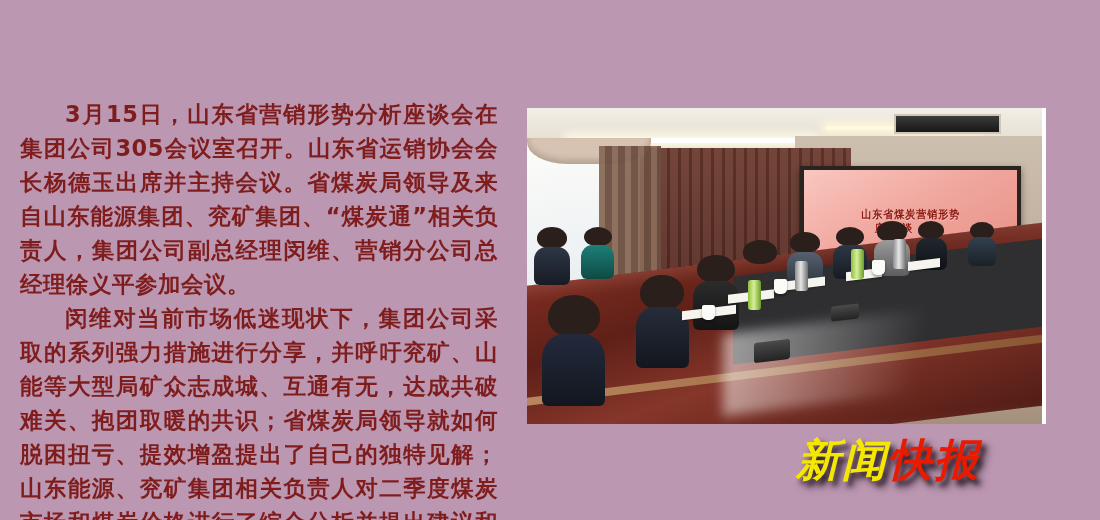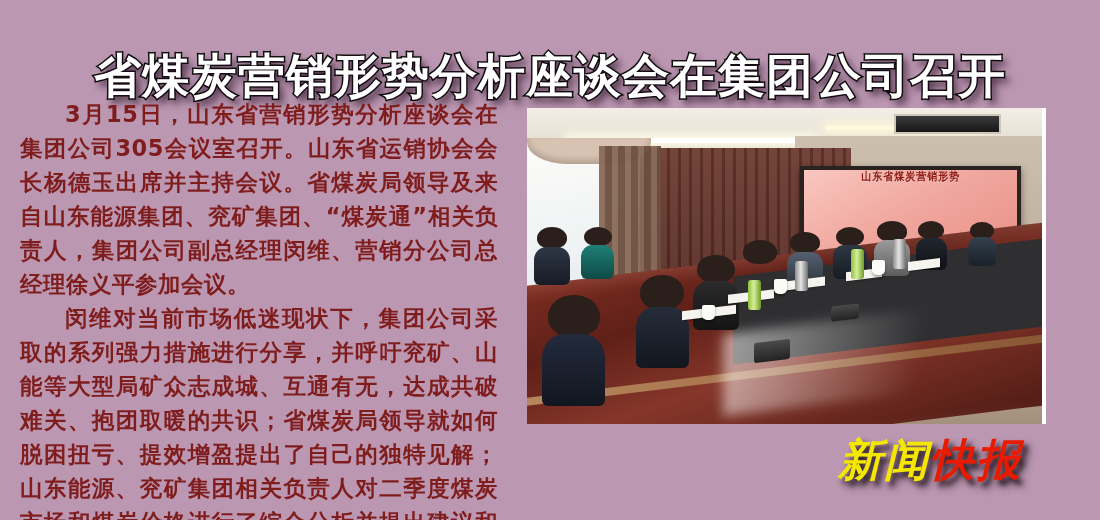--- a/index.html
+++ b/index.html
@@ -108,21 +108,21 @@
     opacity:.95;
   }
   .screen-frame{
     position:absolute;right:4%;top:58px;width:43%;height:112px;
     background:#2a2320;padding:4px;box-sizing:border-box;
     box-shadow:0 3px 7px rgba(0,0,0,.45);
   }
   .screen{
     width:100%;height:100%;
     background:linear-gradient(150deg,#f9c7c0 0%,#f0a79e 45%,#e78d84 100%);
-    display:flex;flex-direction:column;align-items:center;justify-content:space-between;
+    display:flex;flex-direction:column;align-items:center;justify-content:center;
   }
   .screen-line{
     color:#8c1a12;font-weight:bold;white-space:nowrap;
     font-size:10px;letter-spacing:1px;
     text-shadow:0 1px 1px rgba(255,255,255,.4);
     transform:scaleY(1.1);
   }
   .screen-line.sub{font-size:10px;letter-spacing:7px;}
   .ac-unit{
     position:absolute;right:8%;top:6px;width:20%;height:16px;
@@ -203,40 +203,39 @@
   }
   .mic{
     position:absolute;width:36px;height:20px;
     background:linear-gradient(180deg,#4a4a4a,#232323);
     transform:skewY(-7deg);border-radius:3px;
   }
 
   
   .badge{
     position:absolute;
-    left:838px;top:430px;
+    left:796px;top:430px;
     font-size:44px;
     font-weight:bold;
     font-style:italic;
     letter-spacing:2px;
     white-space:nowrap;
     line-height:60px;
     text-shadow:
        4px 5px 5px rgba(20,8,16,.75),
        6px 7px 9px rgba(20,8,16,.45);
   }
   .badge .b1{color:#f5e800;}
   .badge .b2{color:#e81b00;}
 </style>
 </head>
 <body>
 
 <div id="page">
 
-  <h1 class="headline">省煤炭营销形势分析座谈会在集团公司召开</h1>
 
   <div class="article">
     <p class="para">3月15日，山东省营销形势分析座谈会在集团公司305会议室召开。山东省运销协会会长杨德玉出席并主持会议。省煤炭局领导及来自山东能源集团、兖矿集团、“煤炭通”相关负责人，集团公司副总经理闵维、营销分公司总经理徐义平参加会议。</p>
     <p class="para">闵维对当前市场低迷现状下，集团公司采取的系列强力措施进行分享，并呼吁兖矿、山能等大型局矿众志成城、互通有无，达成共破难关、抱团取暖的共识；省煤炭局领导就如何脱困扭亏、提效增盈提出了自己的独特见解；山东能源、兖矿集团相关负责人对二季度煤炭市场和煤炭价格进行了综合分析并提出建议和意见。</p>
   </div>
 
   <div class="photo-wrap">
     <div class="photo">
 
       <div class="ceiling"></div>

